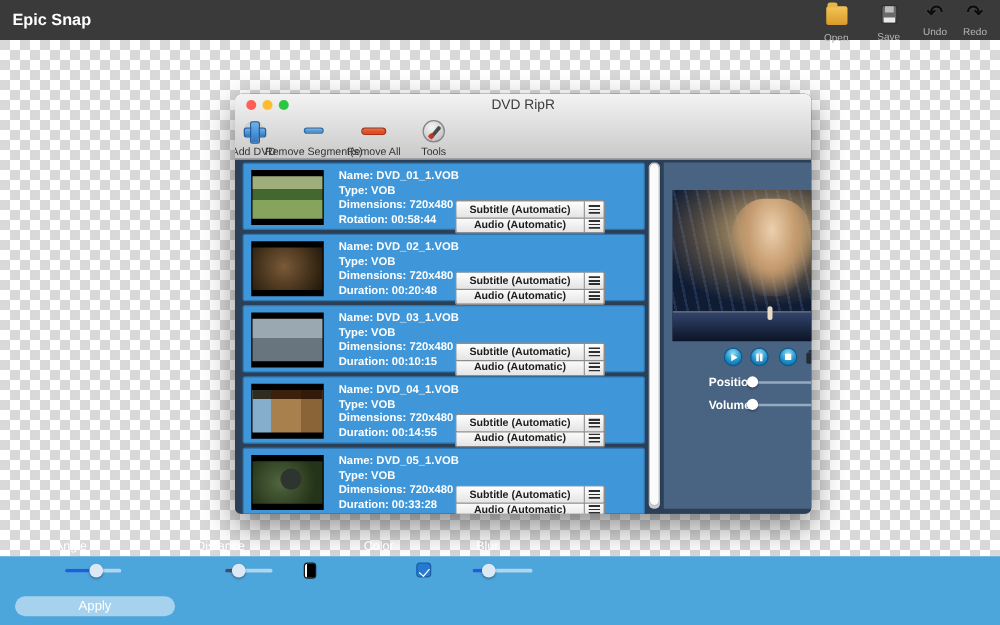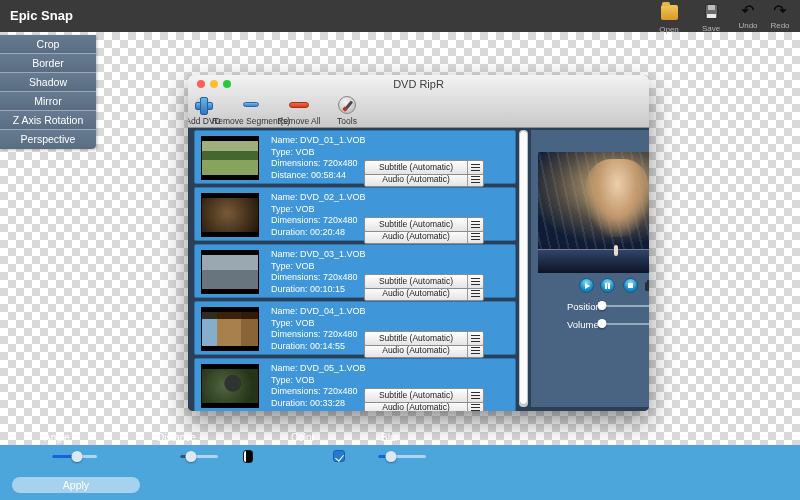--- a/index.html
+++ b/index.html
@@ -49,21 +49,21 @@
   .ic-add::after { content:""; position:absolute; left:7px; top:2px; width:6px; height:16px; border-radius:2px;
     background:linear-gradient(#6cb2ea,#2f77c0); border:1px solid #24609f; }
   .ic-rmseg { width:16px; height:5px; border-radius:2.5px; background:linear-gradient(#74b6ec,#3585c9); border:1px solid #2c6ba8; }
   .ic-rmall { width:20px; height:6px; border-radius:3px; background:linear-gradient(#f06a43,#d93e17); border:1px solid #a33212; }
   .ic-tools { width:18px; height:18px; border-radius:50%; background:radial-gradient(circle at 40% 30%,#f5f5f5,#b3b3b3); border:1px solid #868686; position:relative; }
   .ic-tools::before { content:""; position:absolute; left:8px; top:3px; width:2.5px; height:11px; background:#4a4a4a; transform:rotate(40deg); border-radius:1px; }
   .ic-tools::after { content:""; position:absolute; left:4px; top:10px; width:4px; height:4px; background:#c23327; border-radius:1px; transform:rotate(40deg); }
   .ic-convert { width:14px; height:17px; border-radius:2px; background:linear-gradient(#6a6f6a,#1f241f); border:1px solid #141414; position:relative; }
   .ic-convert::before { content:""; position:absolute; left:2.5px; top:4px; width:7px; height:7px; background:#3e5c40; border:1px solid #9aa89a; }
   .ic-convert::after { content:""; position:absolute; left:3px; top:-3px; width:6px; height:3px; border:1.5px solid #9a9a9a; border-bottom:none; border-radius:4px 4px 0 0; }
-  .win-content { position:absolute; left:0; top:53px; width:100%; bottom:0; background:#2b3f57; }
+  .win-content { position:absolute; left:0; top:53px; width:100%; bottom:0; background:#2b3f57;font-weight:bold; }
   
   .vob-item { position:absolute; left:6px; width:322px; height:54px; background:#3f96d8; border-radius:2px;
     border:1px solid #2f74ad; cursor:pointer; }
   .thumb { position:absolute; left:6px; top:5px; width:58px; height:44px; background:#000; }
   .thumb-img { position:absolute; left:1px; right:1px; top:5px; bottom:5px; }
   .t1 { background:linear-gradient(#9fae7a 0 30%, #44662f 30% 55%, #86a45e 55%); }
   .t2 { background:radial-gradient(circle at 45% 45%, #7a5a38, #3a2a16 70%, #201608); }
   .t3 { background:linear-gradient(#9aa8b2 0 45%, #68757e 45%), radial-gradient(circle at 30% 60%, #2e3338 0 12%, transparent 13%); }
   .t4 { background:linear-gradient(90deg, #85aecd 0 26%, #a8804e 26% 70%, #8a6337 70%), linear-gradient(#5c4026 0 22%, transparent 22%); background-blend-mode:multiply; }
   .t5 { background:radial-gradient(circle at 55% 42%, #2e3530 0 22%, transparent 24%), radial-gradient(circle at 40% 50%, #51663f, #243418 75%); }
@@ -140,28 +140,20 @@
     </div>
     <div class="ttool small">
       <span class="ticon arrow-glyph">↷</span>
       <span class="tlabel">Redo</span>
     </div>
   </div>
 </div>
 
 <div class="canvas">
 
-  <div class="sidebar">
-    <div class="side-btn">Crop</div>
-    <div class="side-btn">Border</div>
-    <div class="side-btn">Shadow</div>
-    <div class="side-btn">Mirror</div>
-    <div class="side-btn">Z Axis Rotation</div>
-    <div class="side-btn">Perspective</div>
-  </div>
 
   <div class="window">
     <div class="win-header">
       <div class="lights">
         <span class="light red"></span>
         <span class="light yellow"></span>
         <span class="light green"></span>
       </div>
       <div class="win-title">DVD RipR</div>
 
@@ -194,21 +186,21 @@
     <div class="win-content">
 
       <div class="vob-item" style="top:2px">
         <div class="thumb">
             <div class="thumb-img t1"></div>
           </div>
         <div class="meta">
           <span>Name: DVD_01_1.VOB</span>
           <span>Type: VOB</span>
           <span>Dimensions: 720x480</span>
-          <span>Distance: 00:58:44</span>
+          <span>Rotation: 00:58:44</span>
         </div>
         <div class="dd audio">
           <span class="dd-label">Audio (Automatic)</span>
           <span class="dd-iconbox">
               <span class="ic-menu"></span>
             </span>
         </div>
         <div class="dd subtitle">
           <span class="dd-label">Subtitle (Automatic)</span>
           <span class="dd-iconbox">

